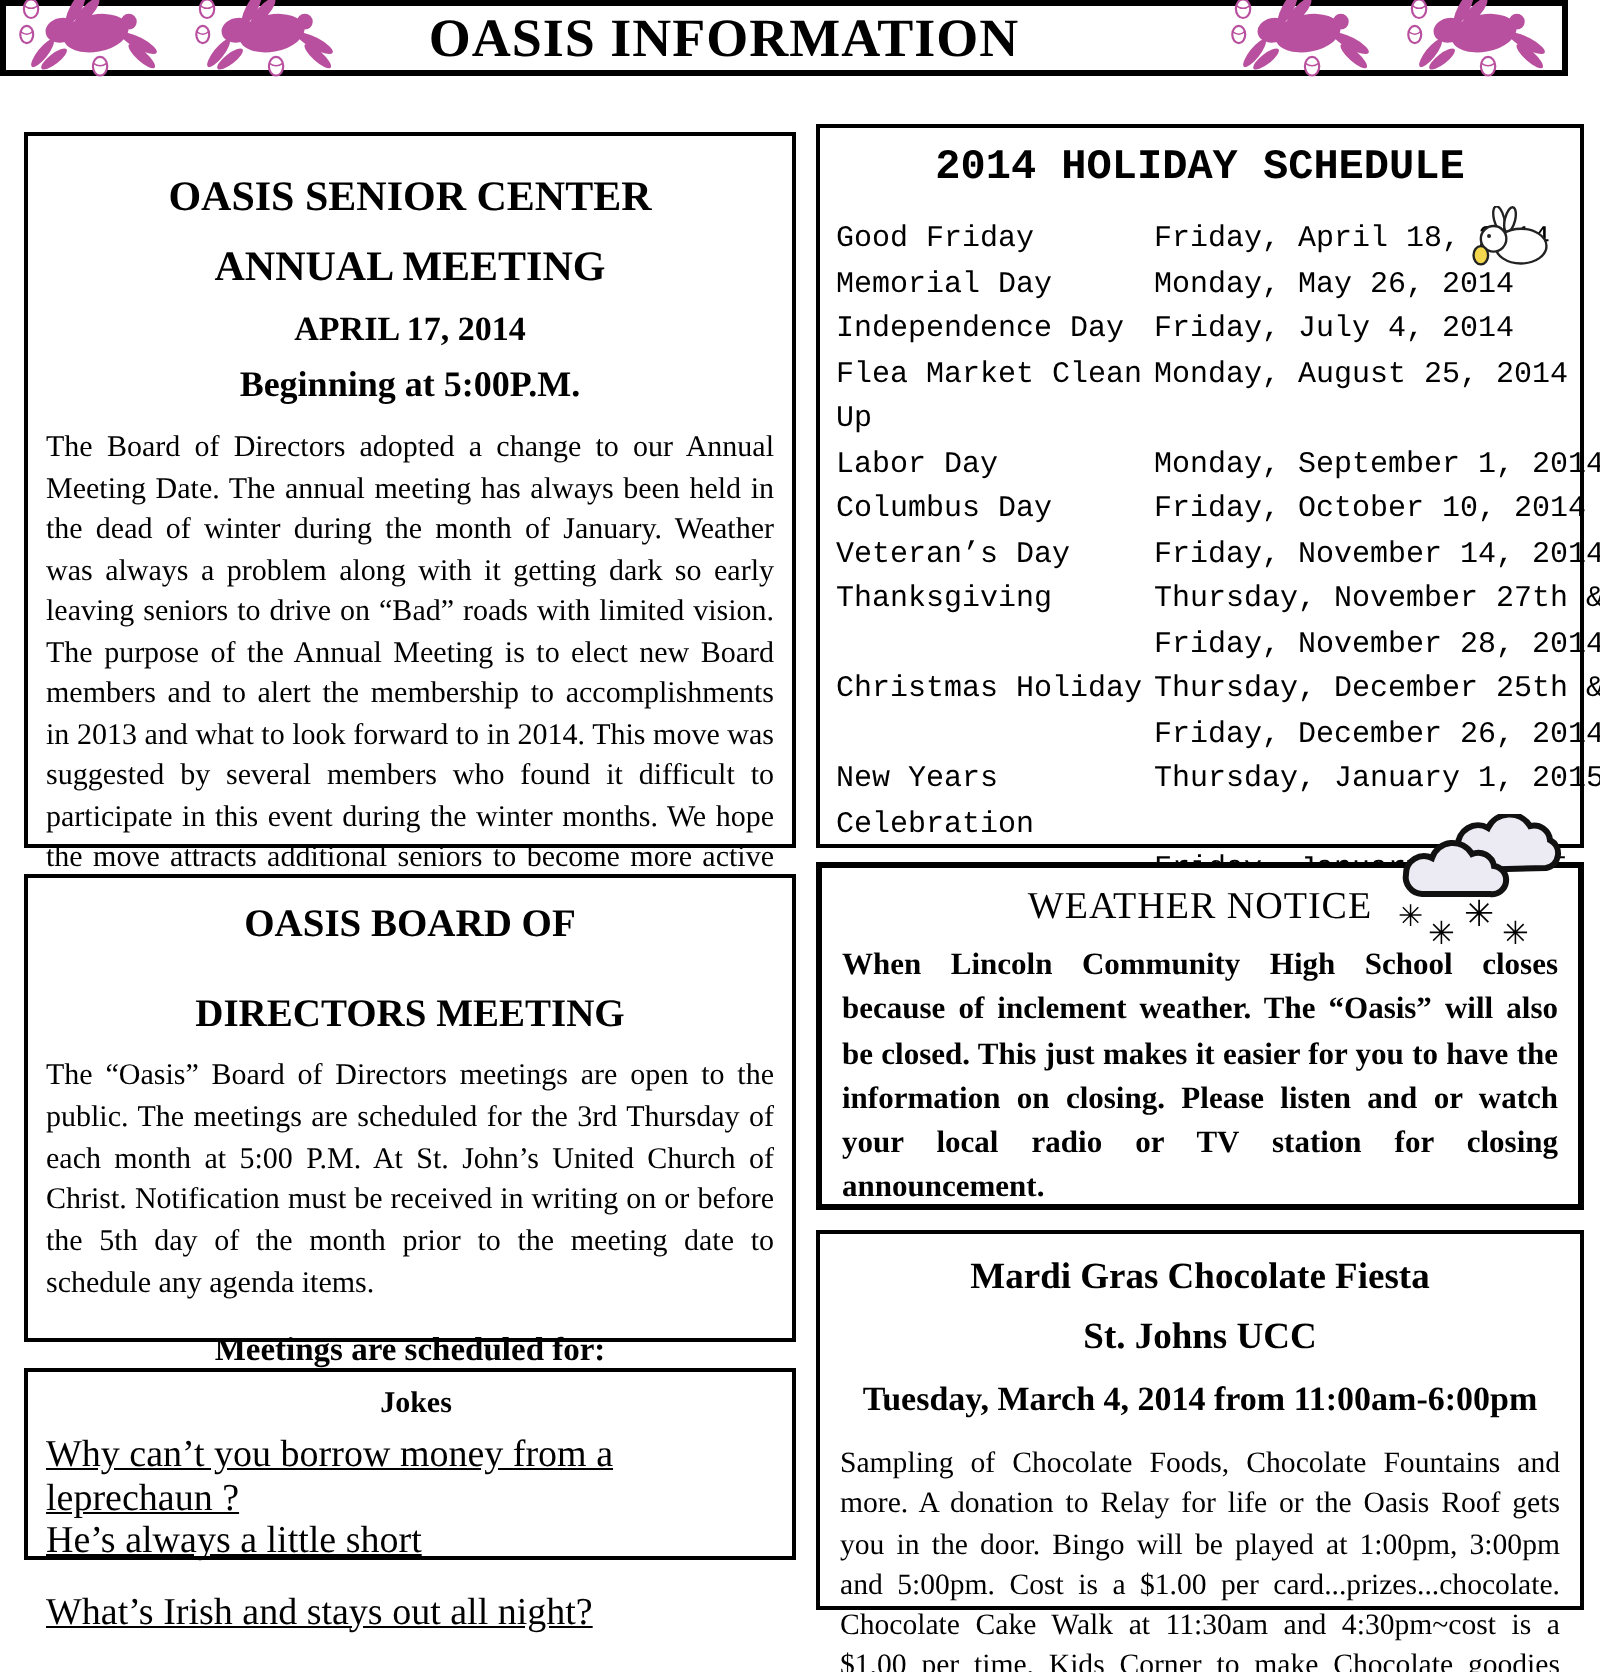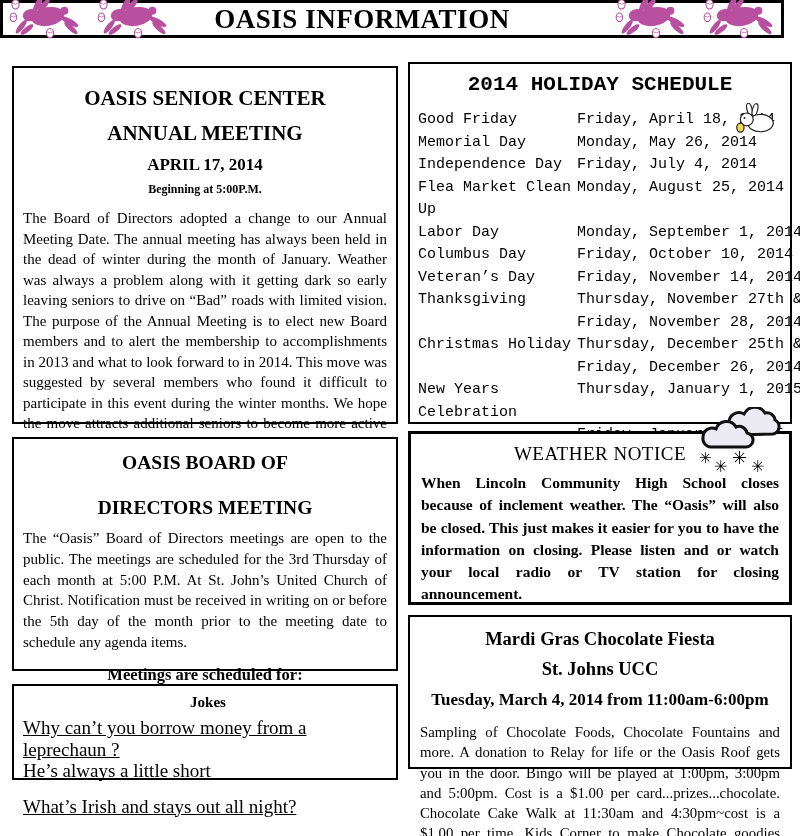--- a/index.html
+++ b/index.html
@@ -28,21 +28,21 @@
     font-size: 27px; font-weight: bold; letter-spacing: 0.5px;
     white-space: nowrap; text-align: center; flex: 1;
     padding-right: 60px;
   }
 
   
   .annual-box { left: 12px; top: 66px; width: 386px; height: 358px; padding: 12px 9px 0 9px; }
   .annual-box h2 { font-size: 21px; text-align: center; margin-top: 6px; }
   .annual-box h2 + h2 { margin-top: 10px; }
   .annual-date { font-size: 17px; font-weight: bold; text-align: center; margin-top: 9px; }
-  .annual-time { font-size: 12px; font-weight: bold; text-align: center; margin-top: 7px; }
+  .annual-time { font-size: 18px; font-weight: bold; text-align: center; margin-top: 7px; }
   .body-par { font-size: 15px; line-height: 20.5px; text-align: justify; margin-top: 11px; }
 
   .board-box { left: 12px; top: 437px; width: 386px; height: 234px; padding: 10px 9px 0 9px; }
   .board-box h2 { font-size: 19.5px; text-align: center; margin-top: 3px; }
   .board-box h2 + h2 { margin-top: 23px; }
   .board-box .body-par { margin-top: 9px; line-height: 20.8px; }
   .sched-label { font-size: 16.5px; font-weight: bold; text-align: center; margin-top: 12px; }
   .sched-dates { font-size: 17px; font-weight: bold; text-align: center; margin-top: 7px; }
 
   .jokes-box { left: 12px; top: 684px; width: 386px; height: 96px; padding: 8px 3px 0 9px; }
@@ -64,21 +64,21 @@
   .weather-title { font-size: 19px; font-weight: normal; text-align: center; letter-spacing: 0.5px; }
   .weather-par { font-size: 15.5px; font-weight: bold; line-height: 22.3px; text-align: justify; margin-top: 7px; }
   .weather-art { position: absolute; top: -27px; right: 2px; width: 100px; height: 78px; pointer-events: none; }
   .cloud-icon { position: absolute; top: 0; right: 0; width: 92px; height: 50px; }
   .flake { position: absolute; color: #000; font-family: "DejaVu Sans", sans-serif; line-height: 1; }
   .flake.f1 { left: 12px; top: 44px; font-size: 15px; }
   .flake.f2 { left: 27px; top: 52px; font-size: 16px; }
   .flake.f3 { left: 45px; top: 42px; font-size: 18px; }
   .flake.f4 { left: 64px; top: 52px; font-size: 16px; }
 
-  .mardi-box { left: 408px; top: 615px; width: 384px; height: 154px; padding: 10px 10px 12px 10px; }
+  .mardi-box { left: 408px; top: 615px; width: 384px; height: 190px; padding: 10px 10px 12px 10px; }
   .mardi-box h2 { font-size: 18.5px; text-align: center; margin-top: 2px; }
   .mardi-box h2 + h2 { margin-top: 9px; }
   .mardi-when { font-size: 17px; font-weight: bold; text-align: center; margin-top: 10px; }
   .mardi-par { font-size: 14.8px; line-height: 20.3px; text-align: justify; margin-top: 12px; }
 
   .svg-defs { position: absolute; width: 0; height: 0; overflow: hidden; }
 </style>
 </head>
 <body>
 

